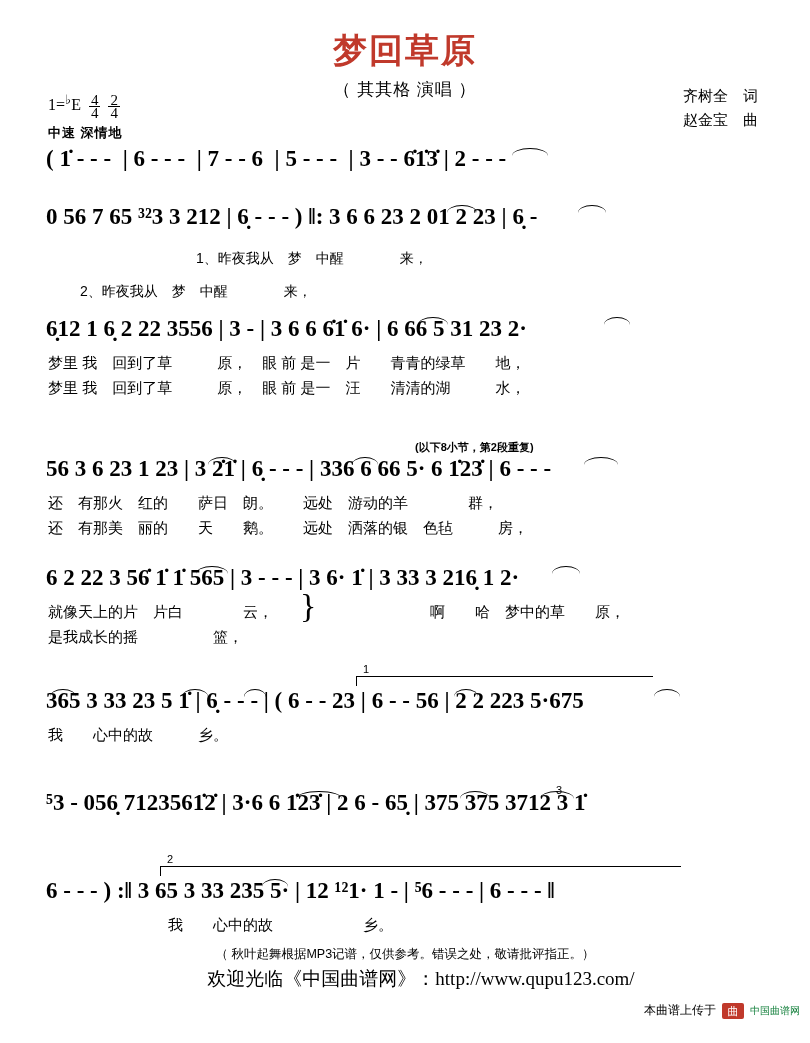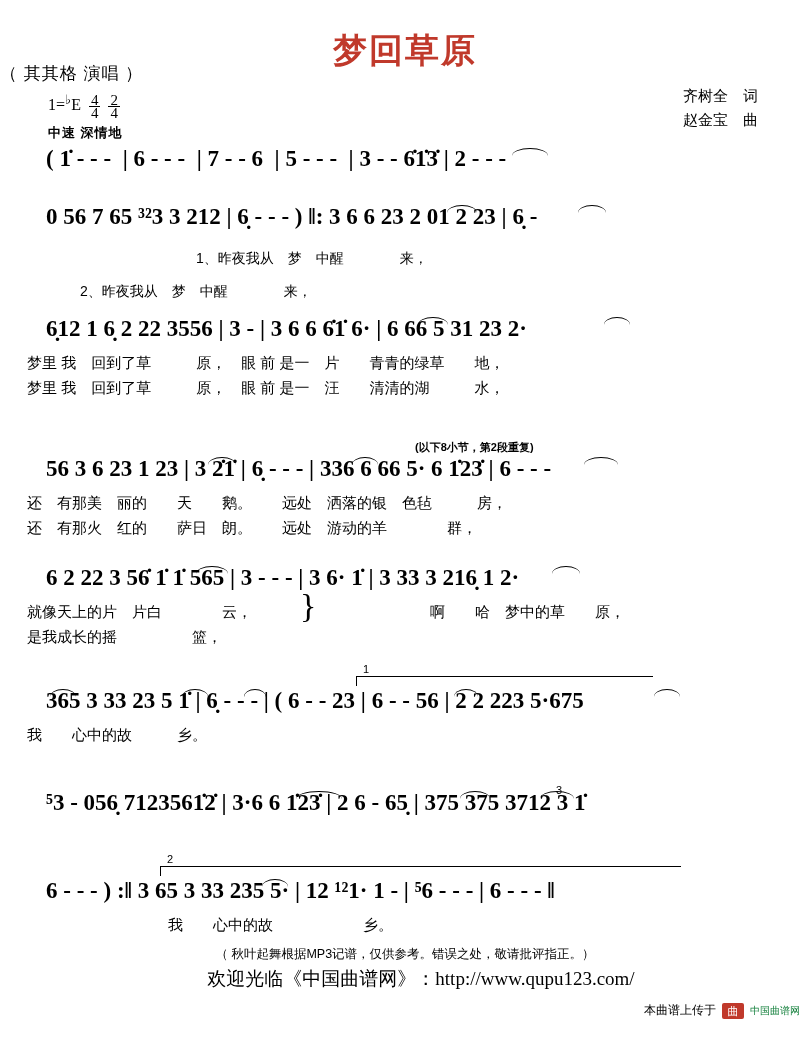--- a/index.html
+++ b/index.html
@@ -17,22 +17,22 @@
   .title{
     position:absolute;top:28px;left:0;width:810px;
     text-align:center;
     font-family:"Liberation Sans", sans-serif;
     font-weight:bold;
     font-size:34px;
     letter-spacing:2px;
     color:#c0392b;
   }
   .singer{
-    position:absolute;top:62px;left:0;width:810px;
-    text-align:left;
+    position:absolute;top:78px;left:0;width:810px;
+    text-align:center;
     font-size:17px;
     font-family:"Liberation Sans", sans-serif;
     letter-spacing:1px;
   }
   .credits{
     position:absolute;top:84px;right:52px;
     text-align:left;
     font-size:15px;
     font-family:"Liberation Sans", sans-serif;
     line-height:24px;
@@ -66,21 +66,21 @@
     font-size:23px;
     font-weight:bold;
     letter-spacing:0px;
     white-space:pre;
     padding-left:46px;
   }
   .lyric{
     font-family:"Liberation Sans", sans-serif;
     font-size:15px;
     white-space:pre;
-    padding-left:27px;
+    padding-left:48px;
     letter-spacing:0px;
   }
   .lyric.num{font-size:14px;margin-top:8px;}
   .note-line{position:relative;height:38px;}
   .lyric-line{position:relative;height:25px;}
   .bracket-label{
     position:absolute;
     font-family:"Liberation Sans", sans-serif;
     font-size:11px;
   }
@@ -204,24 +204,24 @@
 
   <div class="system" style="top:440px;">
     <div class="bracket-label" style="left:415px;top:0px;font-weight:bold;">(以下8小节，第2段重复)</div>
     <div class="note-line" style="margin-top:16px;">
       <div class="notes">56 3 6 23 1 23 | 3 2̇1̇ | 6̣ - - - | 336 6 66 5· 6 1̇23̇ | 6 - - -</div>
       <div class="tie" style="left:208px;top:1px;width:28px;"></div>
       <div class="tie" style="left:352px;top:1px;width:26px;"></div>
       <div class="tie" style="left:584px;top:1px;width:34px;"></div>
     </div>
     <div class="lyric-line">
+      <div class="lyric">还　有那火　红的　　萨日　朗。　　远处　游动的羊　　　　群，</div>
+    </div>
+    <div class="lyric-line">
       <div class="lyric">还　有那美　丽的　　天　　鹅。　　远处　洒落的银　色毡　　　房，</div>
-    </div>
-    <div class="lyric-line">
-      <div class="lyric">还　有那火　红的　　萨日　朗。　　远处　游动的羊　　　　群，</div>
     </div>
   </div>
 
   <div class="system" style="top:565px;">
     <div class="note-line">
       <div class="notes">6 2 22 3 56̇ 1̇ 1̇ 565 | 3 - - - | 3 6· 1̇ | 3 33 3 216̣ 1 2·</div>
       <div class="tie" style="left:196px;top:1px;width:32px;"></div>
       <div class="tie" style="left:552px;top:1px;width:28px;"></div>
     </div>
     <div class="lyric-line">

